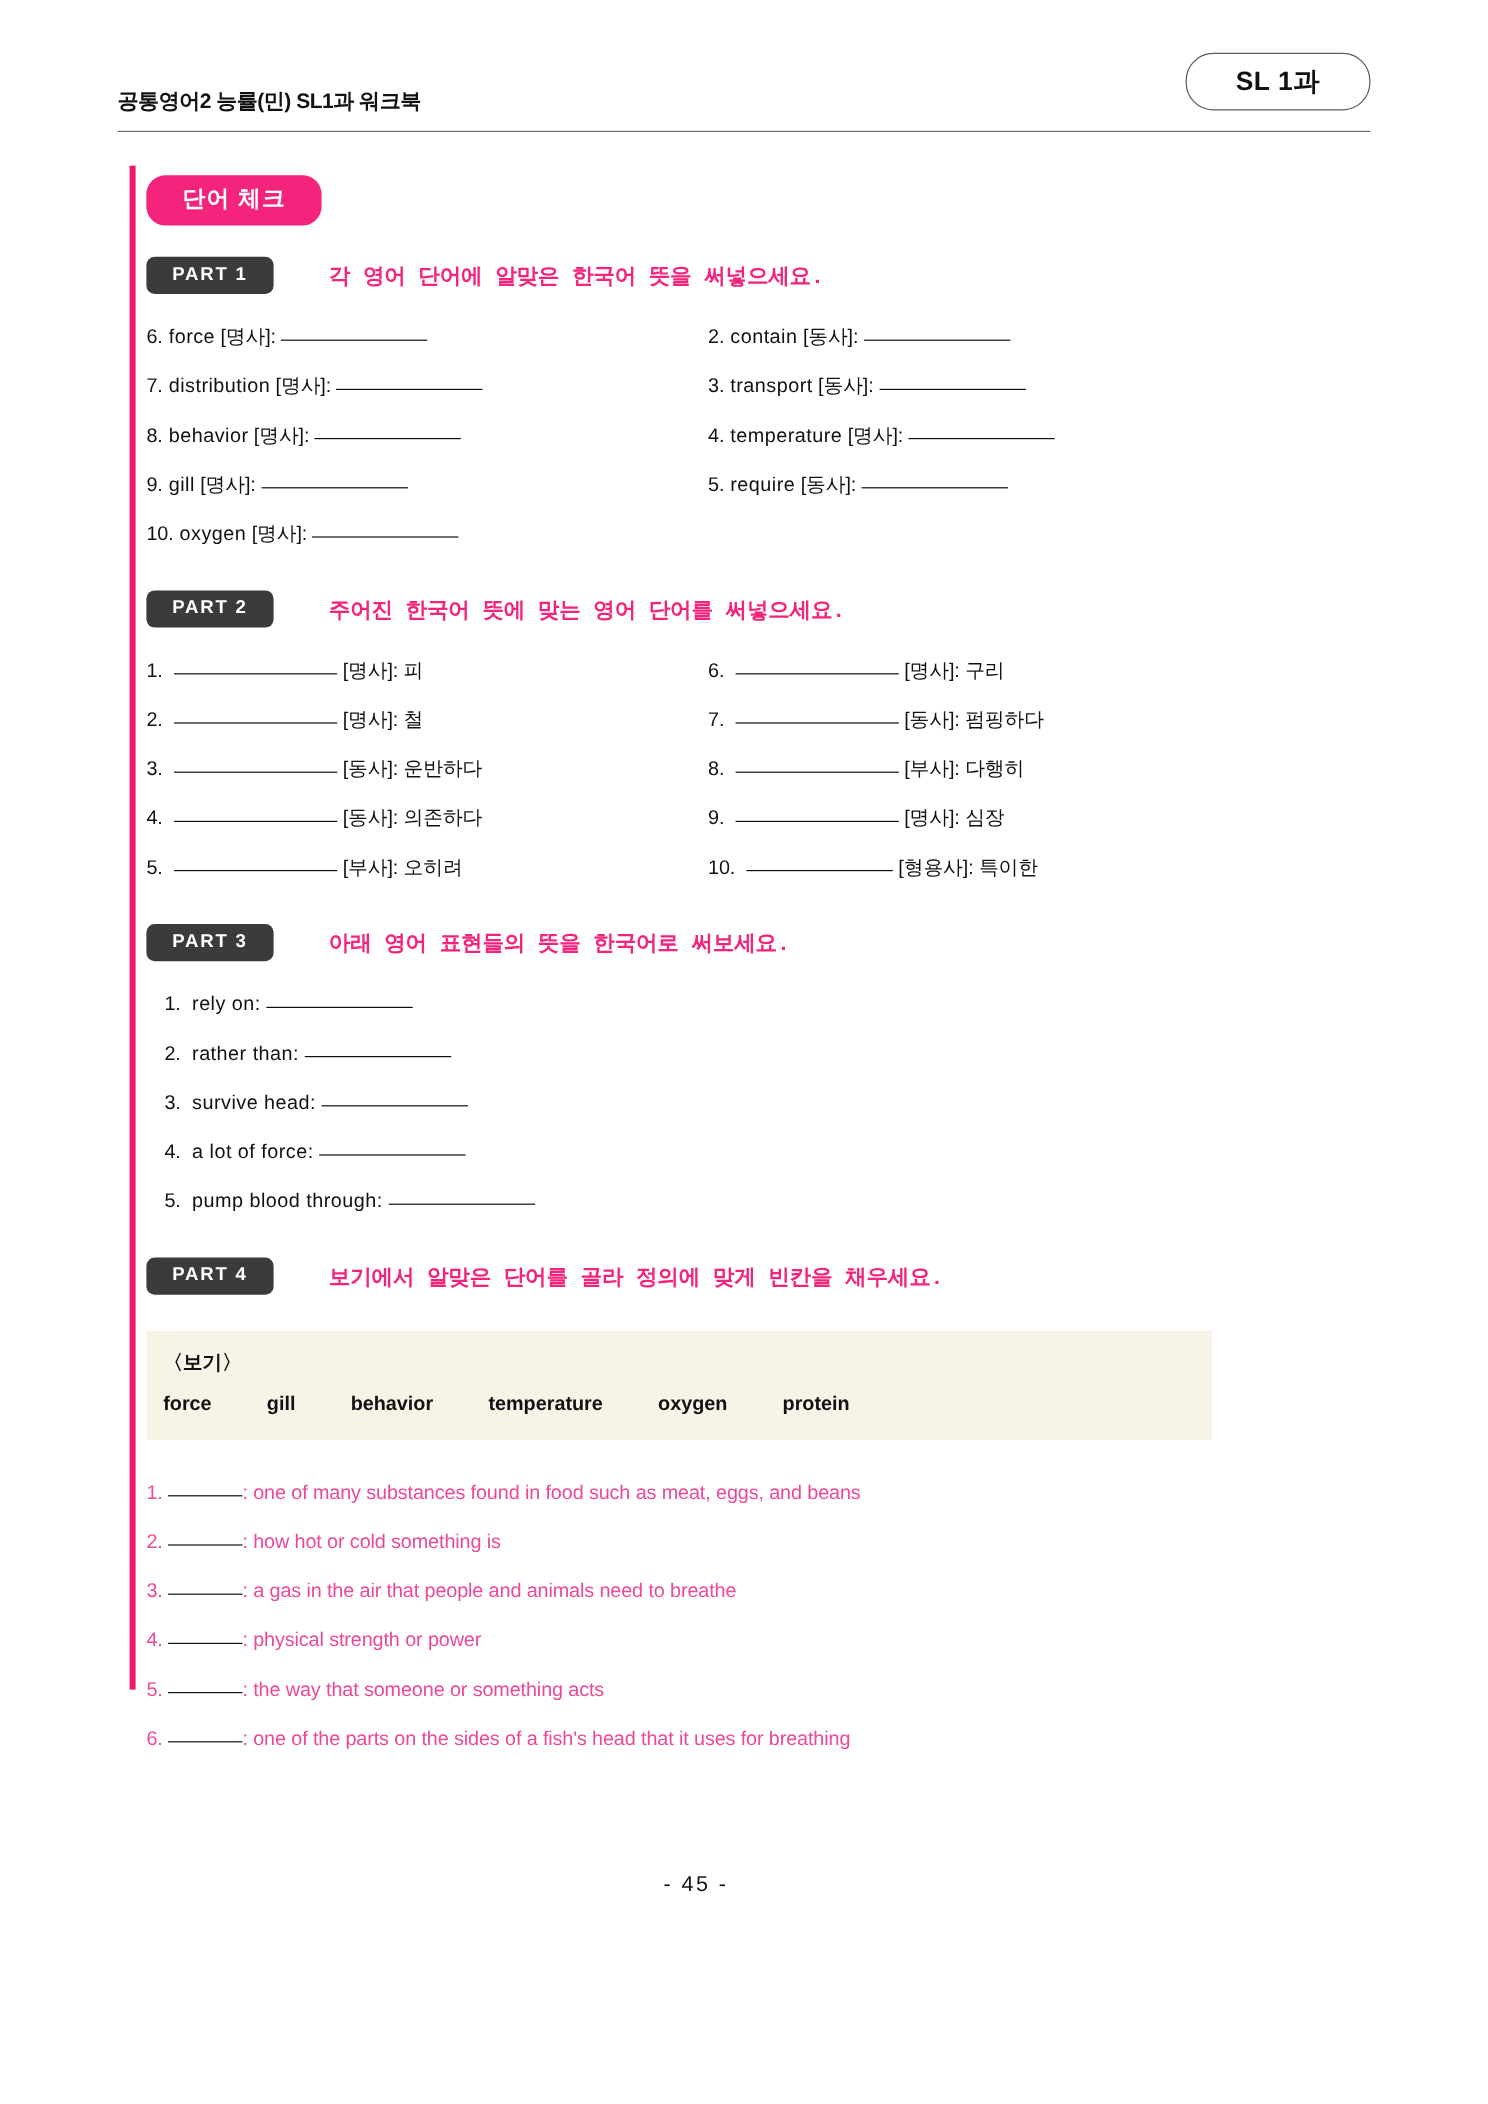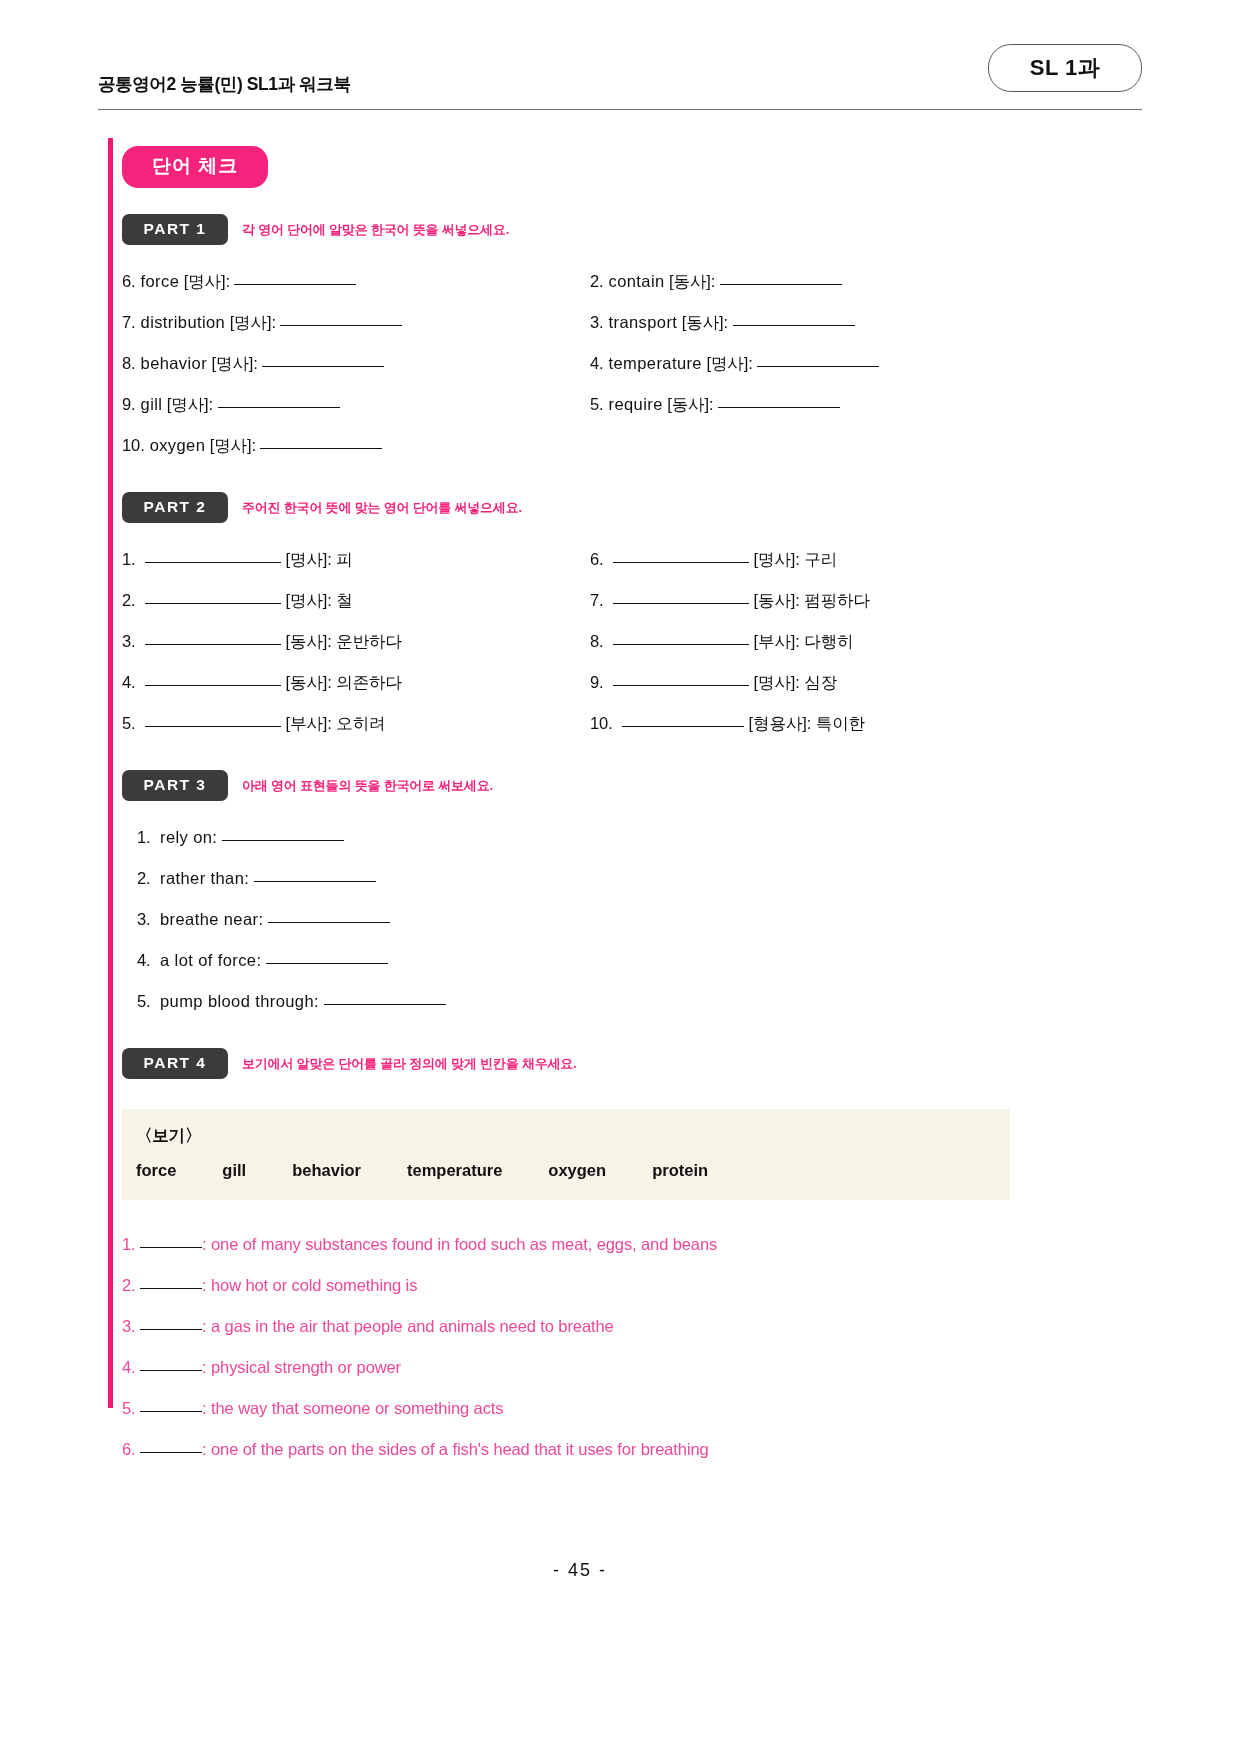--- a/index.html
+++ b/index.html
@@ -101,40 +101,42 @@
     font-weight: bold;
     letter-spacing: 1px;
   }
 
   
   .part-head {
     display: flex;
     align-items: center;
     margin-left: 14px;
     margin-top: 26px;
+    gap: 32px;
   }
   .part-chip {
     background: #3b3b3b;
     color: #ffffff;
     border-radius: 7px;
     font-size: 15.5px;
     font-weight: bold;
     letter-spacing: 1.5px;
     padding: 6px 17px 7px 17px;
     min-width: 72px;
     text-align: center;
     white-space: nowrap;
   }
   .part-instruction {
     margin-left: 14px;
     color: #f4247c;
-    font-size: 13px;
+    font-size: 18px;
     font-weight: bold;
     letter-spacing: -0.2px;
     white-space: nowrap;
+    font-family: Liberation Mono, monospace;
   }
 
   
   .two-col {
     display: grid;
     grid-template-columns: 462px 470px;
     column-gap: 6px;
     row-gap: 0;
     margin-left: 14px;
     margin-top: 16px;
@@ -377,21 +379,21 @@
         <span class="word">rely on:</span>
         <span class="blank b-md"></span>
       </div>
       <div class="item">
         <span class="num">2.</span>
         <span class="word">rather than:</span>
         <span class="blank b-md"></span>
       </div>
       <div class="item">
         <span class="num">3.</span>
-        <span class="word">breathe near:</span>
+        <span class="word">survive head:</span>
         <span class="blank b-md"></span>
       </div>
       <div class="item">
         <span class="num">4.</span>
         <span class="word">a lot of force:</span>
         <span class="blank b-md"></span>
       </div>
       <div class="item">
         <span class="num">5.</span>
         <span class="word">pump blood through:</span>

